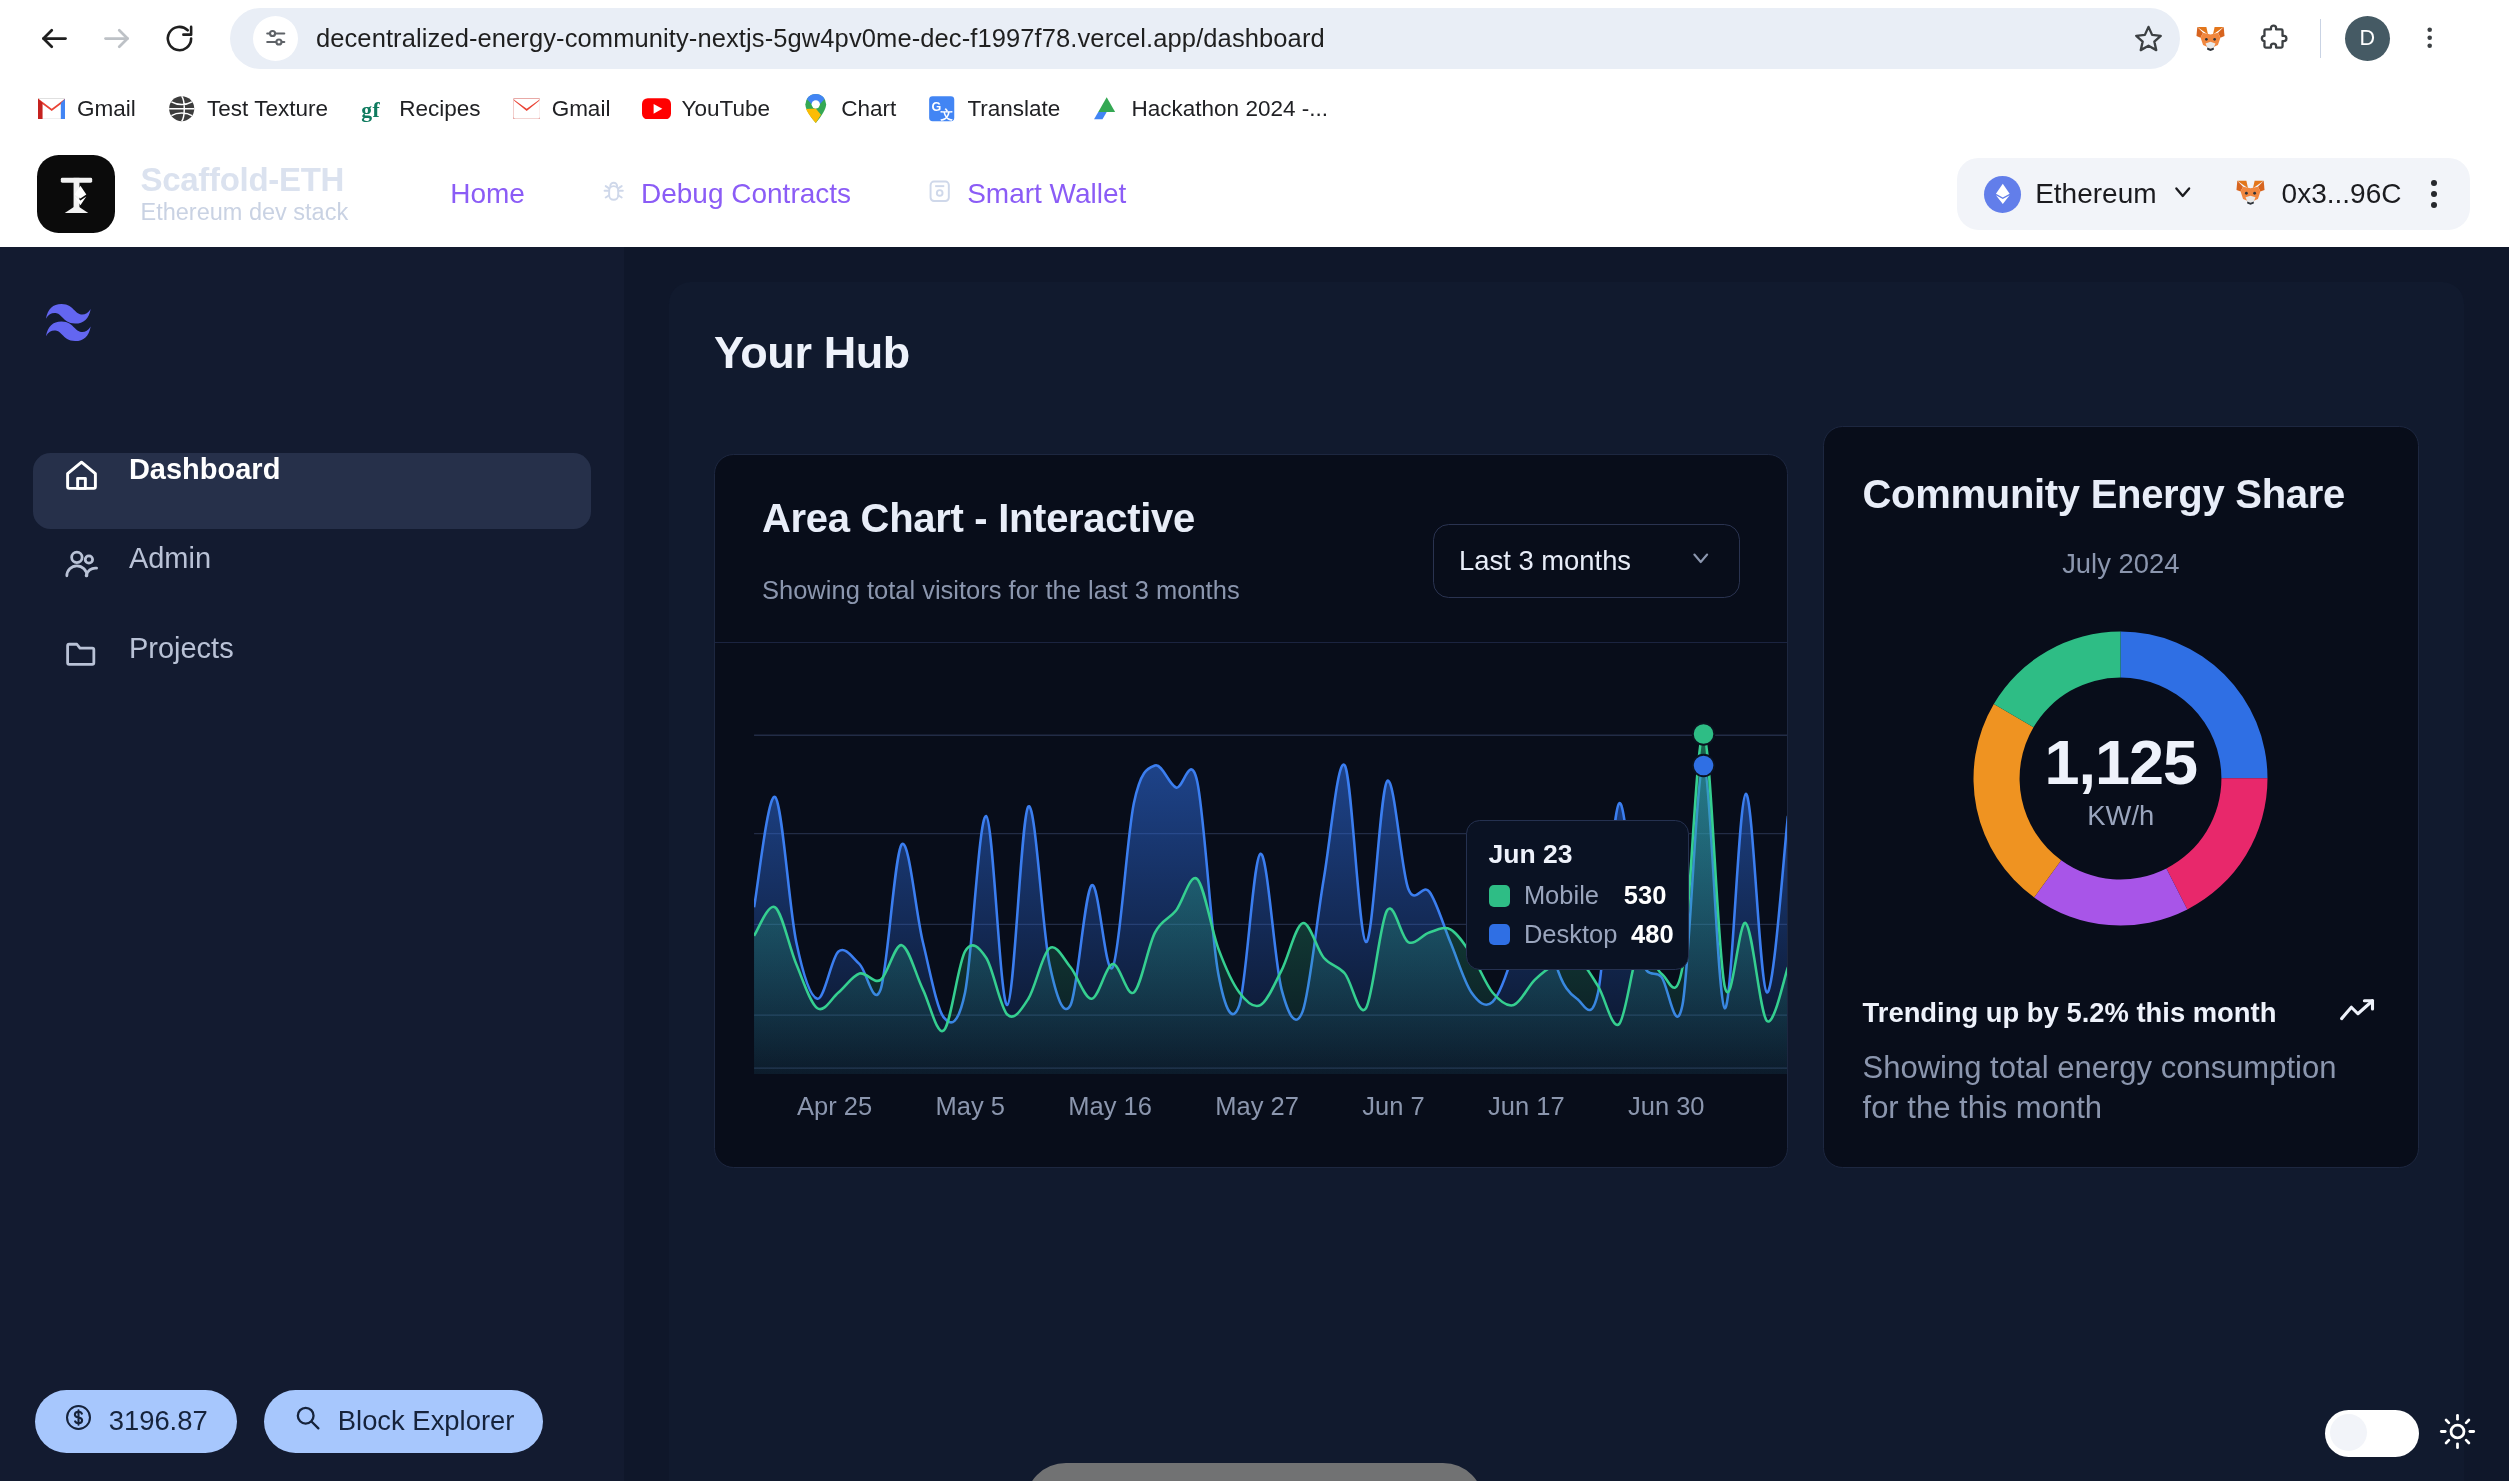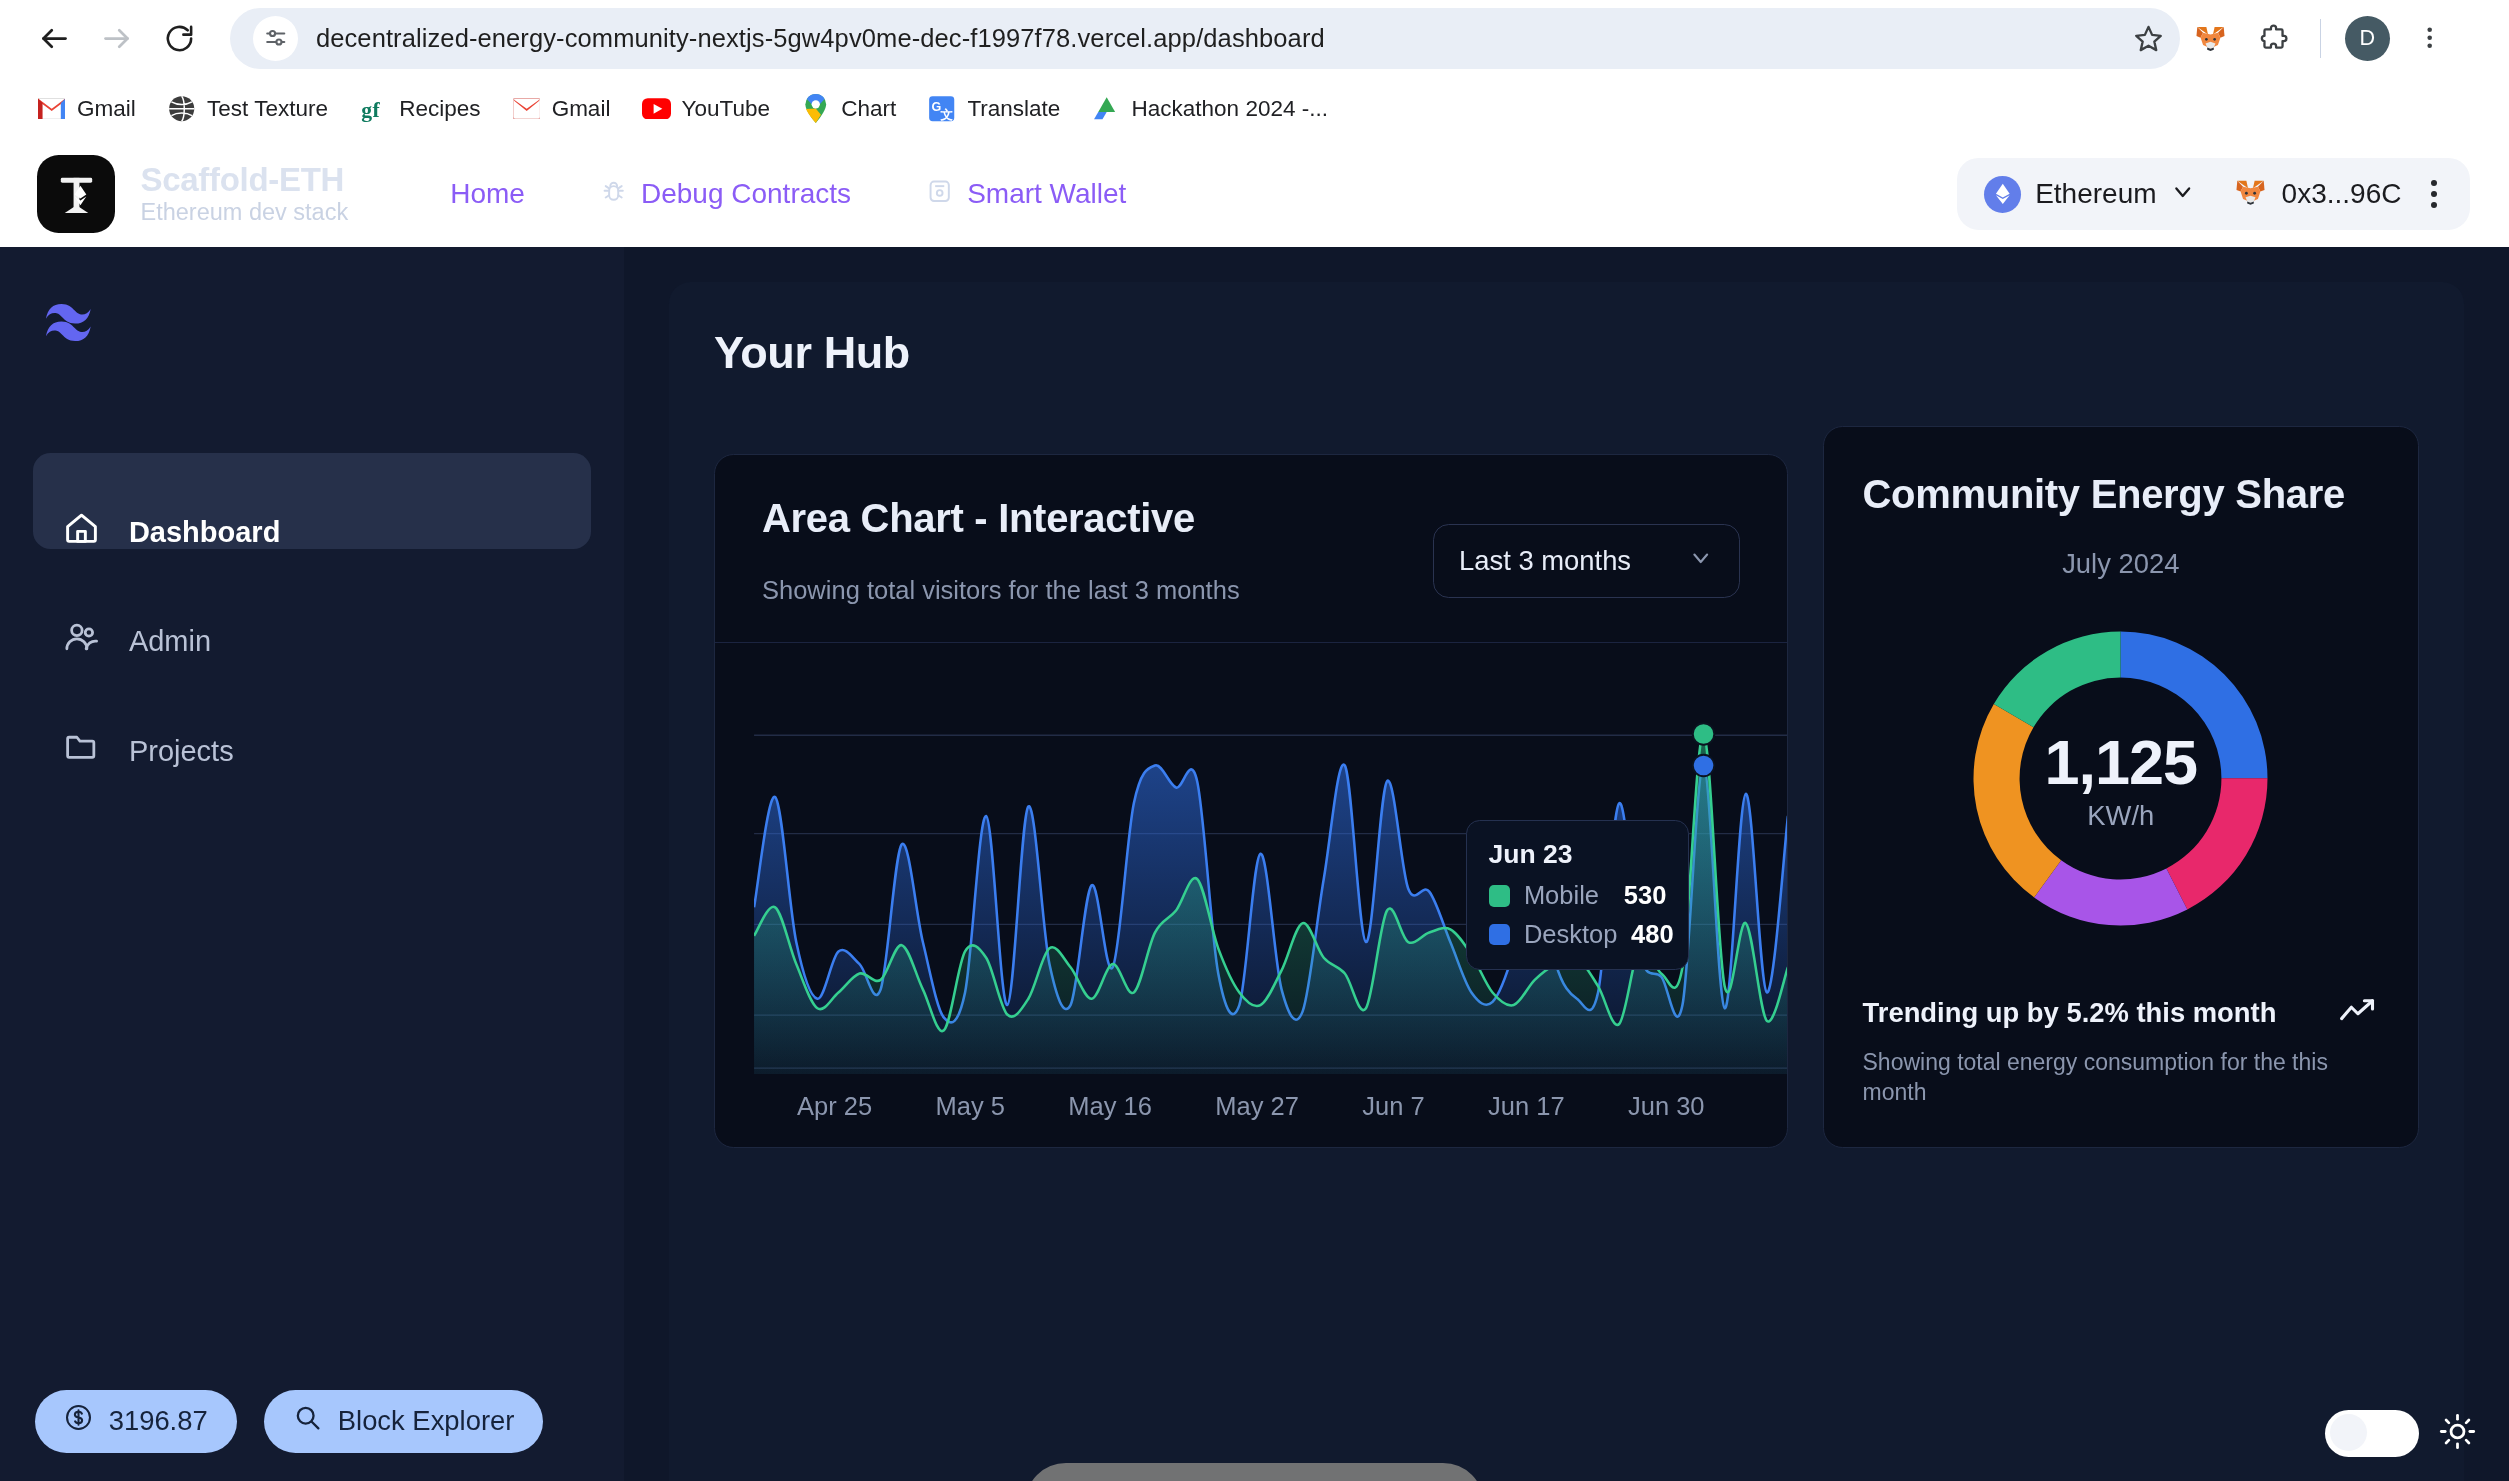--- a/index.html
+++ b/index.html
@@ -147,22 +147,22 @@
   
   .sidebar {
     position: absolute; left: 0; top: 106px;
     width: 624px; height: 1235px;
     background: #131b30;
     padding: 41px 33px 0 33px;
   }
   .tw-logo { margin: 13.7px 0 0 9.8px; }
   .side-nav { margin-top: 102px; display: flex; flex-direction: column; gap: 13.7px; }
   .side-item {
-    display: flex; align-items: flex-end; gap: 25.5px;
-    height: 96px;
+    display: flex; align-items: flex-start; gap: 25.5px;
+    height: 76px;
     padding: 0 27.4px;
     border-radius: 17.6px;
     color: #b9c2d6;
     font-size: 29px;
   }
   .side-item.active { background: #26304a; color: #ffffff; font-weight: 700; }
   .side-icon { width: 43px; height: 43px; display:flex; align-items:center; justify-content:center; flex:0 0 auto;}
 
   .footer-pills {
     position: absolute; left: 35px; bottom: 29px;
@@ -256,21 +256,21 @@
   .donut-wrap { display: flex; justify-content: center; margin-top: 27.4px; position: relative; }
   .donut-center {
     position: absolute; left: 0; right: 0; top: 0; bottom: 0;
     display: flex; flex-direction: column; align-items: center; justify-content: center;
   }
   .donut-value { font-size: 63px; font-weight: 700; color: #eef2fb; letter-spacing: -1px; }
   .donut-unit { font-size: 27.4px; color: #9aa5bd; margin-top: 2px; }
   .donut-footer { margin-top: 45px; }
   .trend-row { display: flex; align-items: center; justify-content: space-between; gap: 17.6px; }
   .trend-text { font-size: 27.4px; font-weight: 700; color: #eef2fb; line-height: 1.28; }
-  .trend-desc { font-size: 23px; color: #8b96ae; margin-top: 17.6px; line-height: 1.3; }
+  .trend-desc { font-size: 31px; color: #8b96ae; margin-top: 17.6px; line-height: 1.3; }
 
   
   .toast {
     position: absolute;
     left: 1025px; top: 1322px;
     width: 459px; height: 82px;
     background: rgba(122,122,122,0.92);
     border-radius: 41px;
     display: flex; align-items: center;
     padding: 0 33px;

